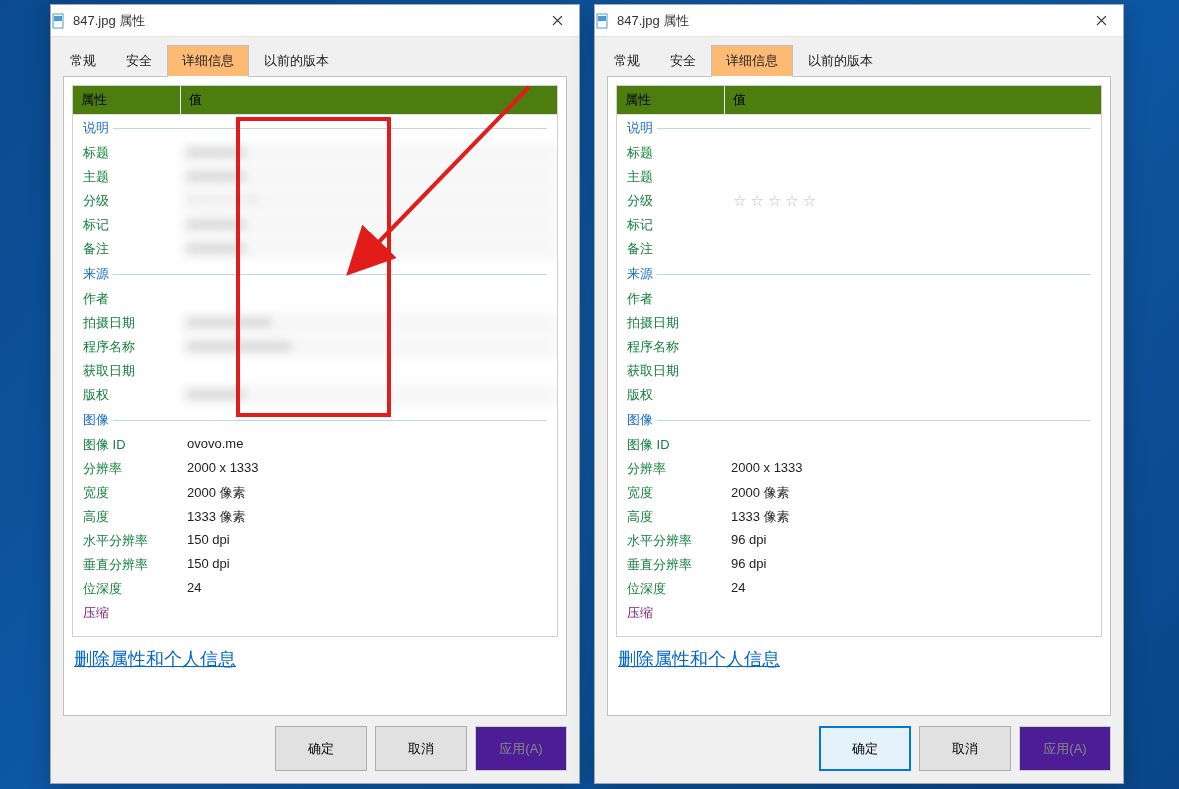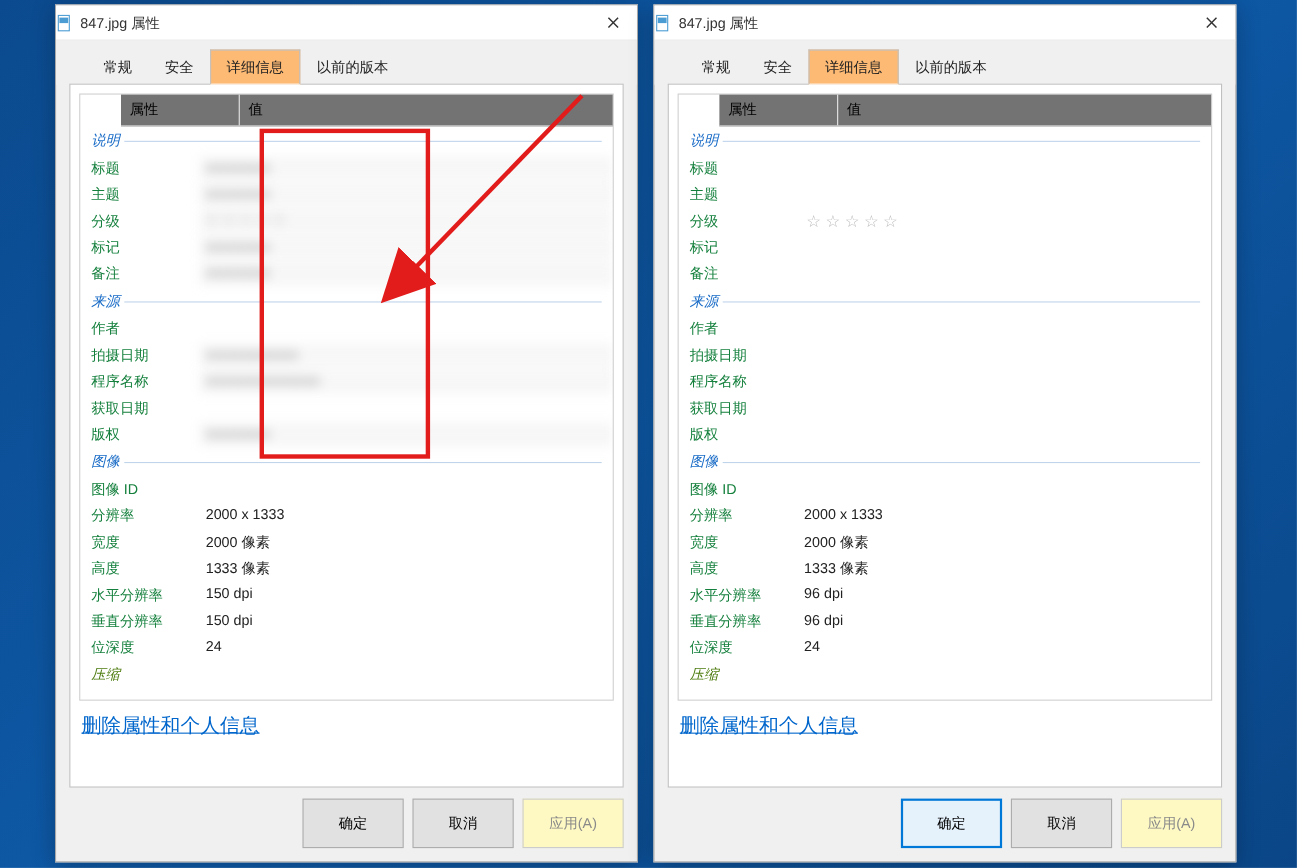--- a/index.html
+++ b/index.html
@@ -37,21 +37,21 @@
   .titlebar .title-text { flex: 1; color: #333; font-size: 13px; }
   .titlebar .close {
     width: 44px; height: 30px;
     display: flex; align-items: center; justify-content: center;
     cursor: pointer;
     color: #333;
   }
   .close svg { width: 11px; height: 11px; }
   .tabs {
     display: flex;
-    padding: 8px 12px 0 28px;
+    padding: 8px 12px 0 4px;
     background: #f0f0f0;
     gap: 0;
   }
   .tab {
     padding: 6px 14px 6px 14px;
     font-size: 13px;
     color: #222;
     cursor: pointer;
     border: 1px solid transparent;
     border-bottom: none;
@@ -76,41 +76,39 @@
   .grid-wrap {
     border: 1px solid #d0d0d0;
     height: 552px;
     position: relative;
     display: flex;
     flex-direction: column;
   }
   .grid-head {
     display: flex;
     border-bottom: 1px solid #e0e0e0;
-    background: #737373;
-    font-size: 13px;
-    margin-left: 37px;
+    background: #4d7c0f;
+    font-size: 13px;
   }
   .grid-head .col1 { width: 108px; padding: 5px 8px; border-right: 1px solid #e8e8e8; }
   .grid-head .col2 { flex: 1; padding: 5px 8px; }
   .grid-body {
     flex: 1;
     overflow-y: scroll;
     overflow-x: hidden;
     position: relative;
   }
   .group-label {
     color: #1a6cc7;
     font-size: 13px;
     padding: 4px 10px;
     position: relative;
     display: flex;
     align-items: center;
     gap: 4px;
-    font-style: italic;
   }
   .group-label .gline {
     flex: 1;
     height: 1px;
     background: #c0d4ec;
   }
   .row {
     display: flex;
     font-size: 13px;
     padding: 1px 0;
@@ -139,36 +137,36 @@
     height: 45px;
     background: #e1e1e1;
     border: 1px solid #adadad;
     font-size: 13px;
     cursor: pointer;
     display: flex;
     align-items: center;
     justify-content: center;
   }
   .btn.primary { border: 2px solid #0078d7; background: #e5f1fb; }
-  .btn.disabled { color: #8a8a8a; background: #fef9c3; border-color: #cccccc; cursor: default; }
+  .btn.disabled { color: #8a8a8a; background: #4c1d95; border-color: #cccccc; cursor: default; }
   
   .red-box {
     position: absolute;
     border: 4px solid #e21b1b;
     pointer-events: none;
   }
   .arrow {
     position: absolute;
     pointer-events: none;
   }
   
   .grid-body::-webkit-scrollbar { width: 16px; }
   .grid-body::-webkit-scrollbar-track { background: #f0f0f0; }
   .grid-body::-webkit-scrollbar-thumb { background: #c2c2c2; }
-  .row.cut .k, .row.cut .v { color:#4d7c0f;font-style:italic; }
+  .row.cut .k, .row.cut .v { color:#701a75; }
 </style>
 </head>
 <body>
 
 <div class="dialog left">
   <div class="titlebar">
     <span class="file-icon">
       <svg viewBox="0 0 16 16">
           <rect x="2" y="1" width="10" height="14" fill="#fff" stroke="#4b9cd3"></rect>
           <rect x="3" y="3" width="8" height="5" fill="#4b9cd3"></rect>
@@ -244,20 +242,21 @@
             <div class="k">版权</div>
             <div class="v blur">xxxxxxxxx</div>
           </div>
 
         <div class="group-label">
             <span>图像</span>
             <span class="gline"></span>
           </div>
         <div class="row">
             <div class="k">图像 ID</div>
+            <div class="v">ovovo.me</div>
           </div>
         <div class="row">
             <div class="k">分辨率</div>
             <div class="v">2000 x 1333</div>
           </div>
         <div class="row">
             <div class="k">宽度</div>
             <div class="v">2000 像素</div>
           </div>
         <div class="row">

